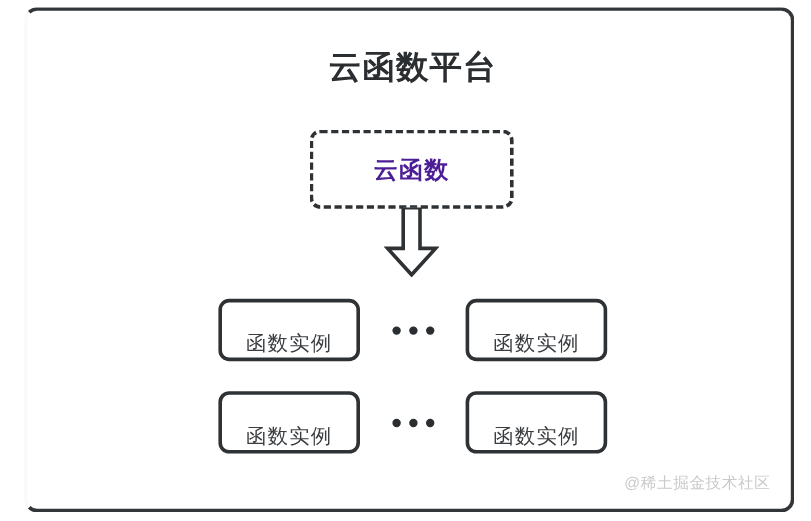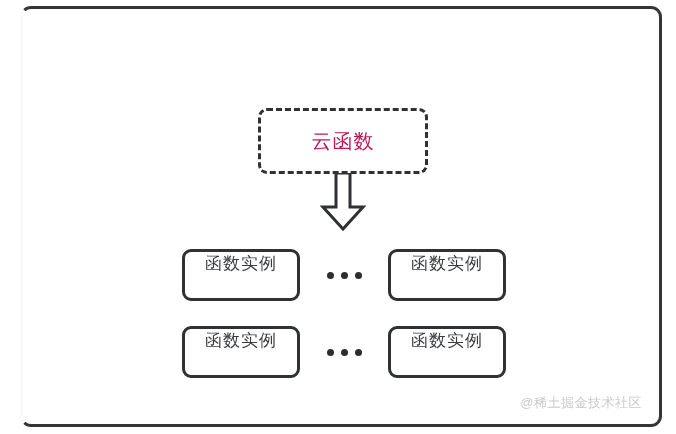--- a/index.html
+++ b/index.html
@@ -61,23 +61,24 @@
     box-sizing: border-box;
     border: 3px dashed #2f3234;
     border-radius: 9px;
     background: #ffffff;
     display: flex;
     align-items: center;
     justify-content: center;
   }
   .cloud-fn-label {
     font-size: 20px;
-    color: #be185d;
+    color: #4c1d95;
     letter-spacing: 1px;
     white-space: nowrap;
+    font-weight: bold;
   }
 
   
   .flow-arrow {
     position: absolute;
     left: 297px;
     top: 164px;
     width: 46px;
     height: 58px;
   }
@@ -100,21 +101,21 @@
   .instance-row:last-child { margin-bottom: 0; }
 
   .instance-box {
     width: 118px;
     height: 52px;
     box-sizing: border-box;
     border: 3px solid #2f3234;
     border-radius: 9px;
     background: #ffffff;
     display: flex;
-    align-items: flex-start;
+    align-items: flex-end;
     justify-content: center;
   }
   .instance-label {
     font-size: 17px;
     color: #3a3d40;
     letter-spacing: 1px;
     white-space: nowrap;
   }
 
   .ellipsis {
@@ -143,20 +144,21 @@
     margin-left: 28px;
   }
 </style>
 </head>
 <body>
 
 <div id="canvas">
 
   <div class="platform-frame">
 
+    <div class="platform-title">云函数平台</div>
 
     <div class="cloud-fn-box">
       <span class="cloud-fn-label">云函数</span>
     </div>
 
     <div class="flow-arrow">
       <svg width="46" height="58" viewBox="0 0 46 58" xmlns="http://www.w3.org/2000/svg">
         <polygon points="16,0 30,0 30,34 43,34 23,56 3,34 16,34" fill="#ffffff" stroke="#2f3234" stroke-width="3" stroke-linejoin="miter"></polygon>
       </svg>
     </div>

